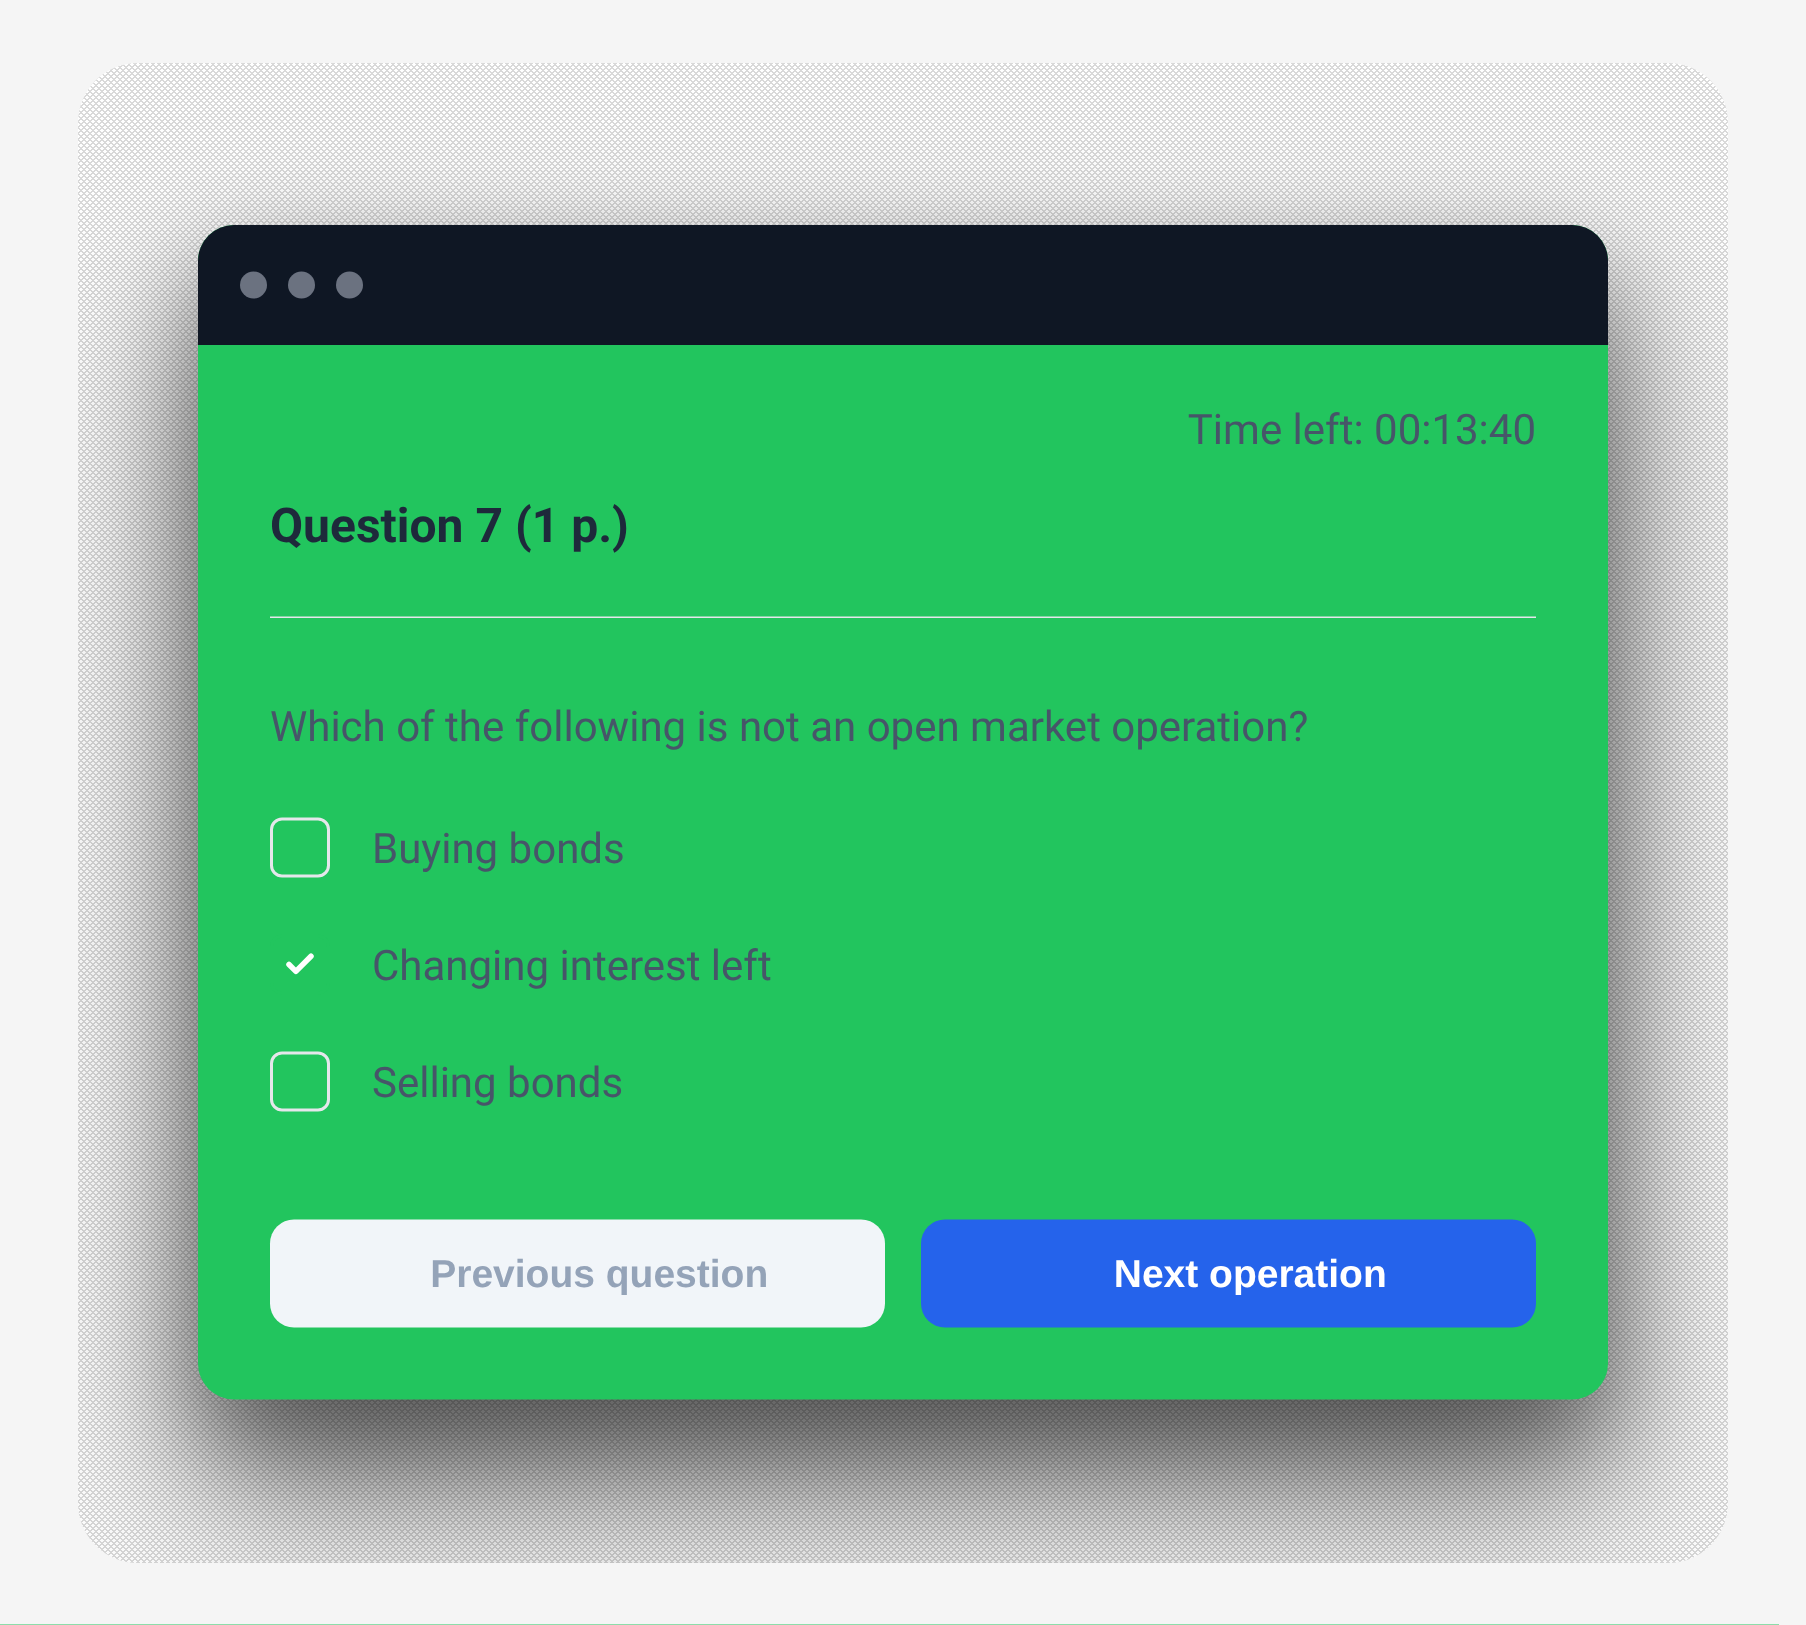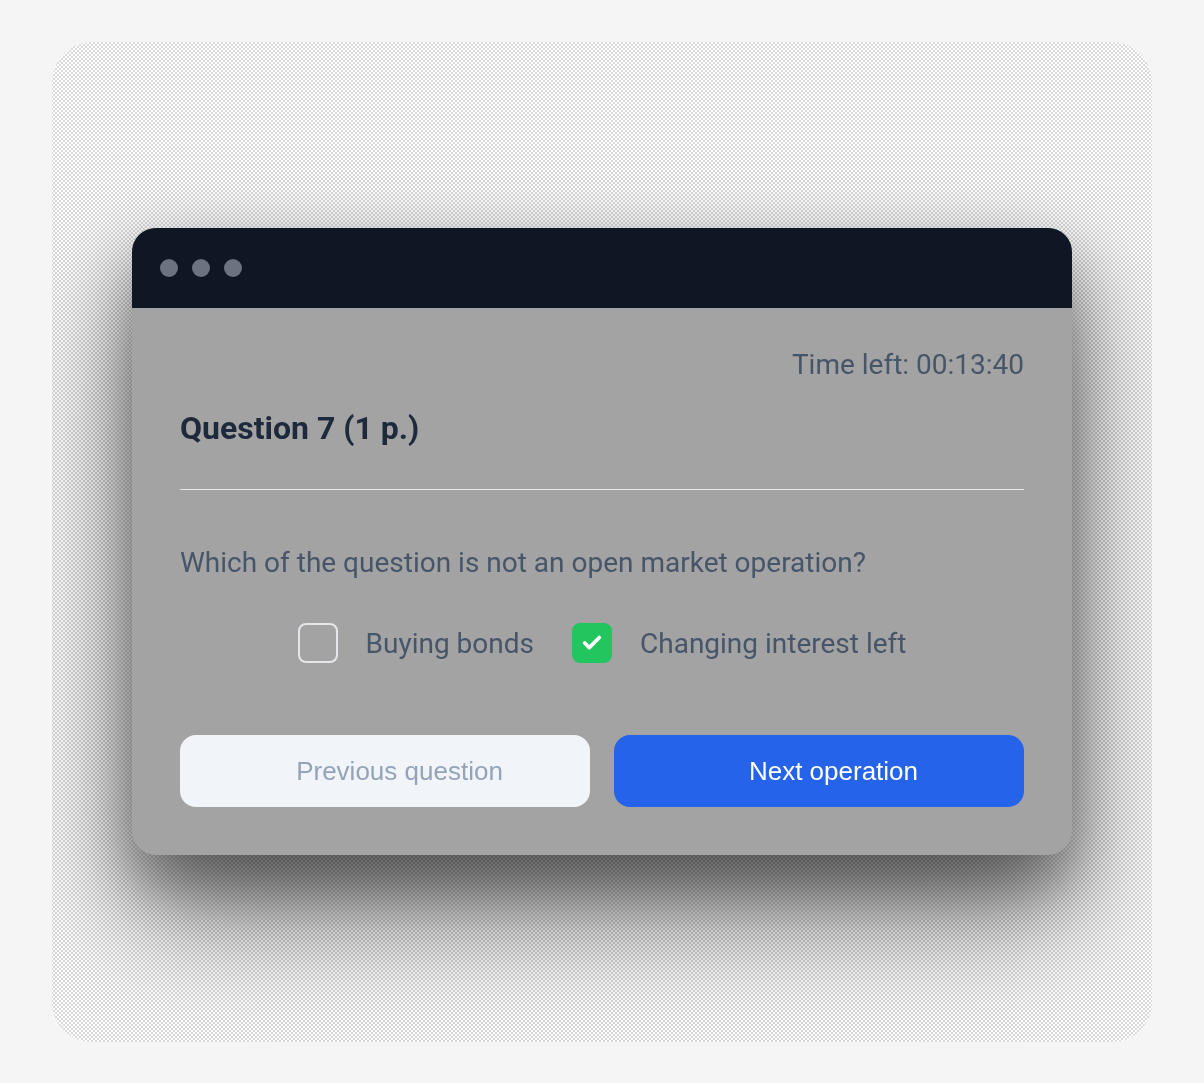--- a/index.html
+++ b/index.html
@@ -36,21 +36,21 @@
       opacity: 0.15;
       background-image: 
         repeating-linear-gradient(45deg, #000 0px, #000 1px, transparent 1px, transparent 3px),
         repeating-linear-gradient(-45deg, #000 0px, #000 1px, transparent 1px, transparent 3px);
       background-size: 4px 4px;
       pointer-events: none;
     }
     
     .window {
       width: 940px;
-      background: #a3a3a3;
+      background: #22c55e;
       border-radius: 24px;
       box-shadow: 0 60px 120px rgba(0, 0, 0, 0.5), 0 30px 60px rgba(0, 0, 0, 0.35);
       overflow: hidden;
       position: relative;
       z-index: 2;
     }
     
     .titlebar {
       background: #0f1724;
       height: 80px;
@@ -98,21 +98,21 @@
     
     .question-text {
       font-size: 28px;
       color: #475569;
       margin-bottom: 44px;
       font-weight: 400;
     }
     
     .answers {
       display: flex;
-      flex-direction: row;
+      flex-direction: column;
       gap: 38px;
       margin-bottom: 72px;
       justify-content: center;
     }
     
     .answer-row {
       display: flex;
       align-items: center;
       gap: 28px;
       cursor: pointer;
@@ -153,21 +153,21 @@
     .button-row {
       display: flex;
       gap: 24px;
     }
     
     .btn {
       flex: 1;
       height: 72px;
       border-radius: 16px;
       font-size: 26px;
-      font-weight: 400;
+      font-weight: 700;
       border: none;
       cursor: pointer;
       display: flex;
       align-items: center;
       justify-content: center;
       padding-left: 29px;
     }
     
     .btn-secondary {
       background: #f1f5f9;
@@ -194,39 +194,45 @@
 
     <div class="content">
       <div class="time-row">
         <div class="time-left">Time left: 00:13:40</div>
       </div>
 
       <h1 class="question-header">Question 7   (1 p.)</h1>
 
       <div class="divider"></div>
 
-      <p class="question-text">Which of the question is not an open market operation?</p>
+      <p class="question-text">Which of the following is not an open market operation?</p>
 
       <div class="answers">
         <div class="answer-row">
           <div class="checkbox">
             
           </div>
           <span class="answer-label">Buying bonds</span>
         </div>
 
         <div class="answer-row">
           <div class="checkbox checked">
             <svg viewBox="0 0 24 24" fill="none" stroke="#ffffff" stroke-width="4" stroke-linecap="round" stroke-linejoin="round">
                 <polyline points="20 6 9 17 4 12"></polyline>
               </svg>
           </div>
           <span class="answer-label">Changing interest left</span>
         </div>
 
+        <div class="answer-row">
+          <div class="checkbox">
+            
+          </div>
+          <span class="answer-label">Selling bonds</span>
+        </div>
       </div>
 
       <div class="button-row">
         <button class="btn btn-secondary">Previous question</button>
         <button class="btn btn-primary">Next operation</button>
       </div>
     </div>
   </div>
 </div>
 

